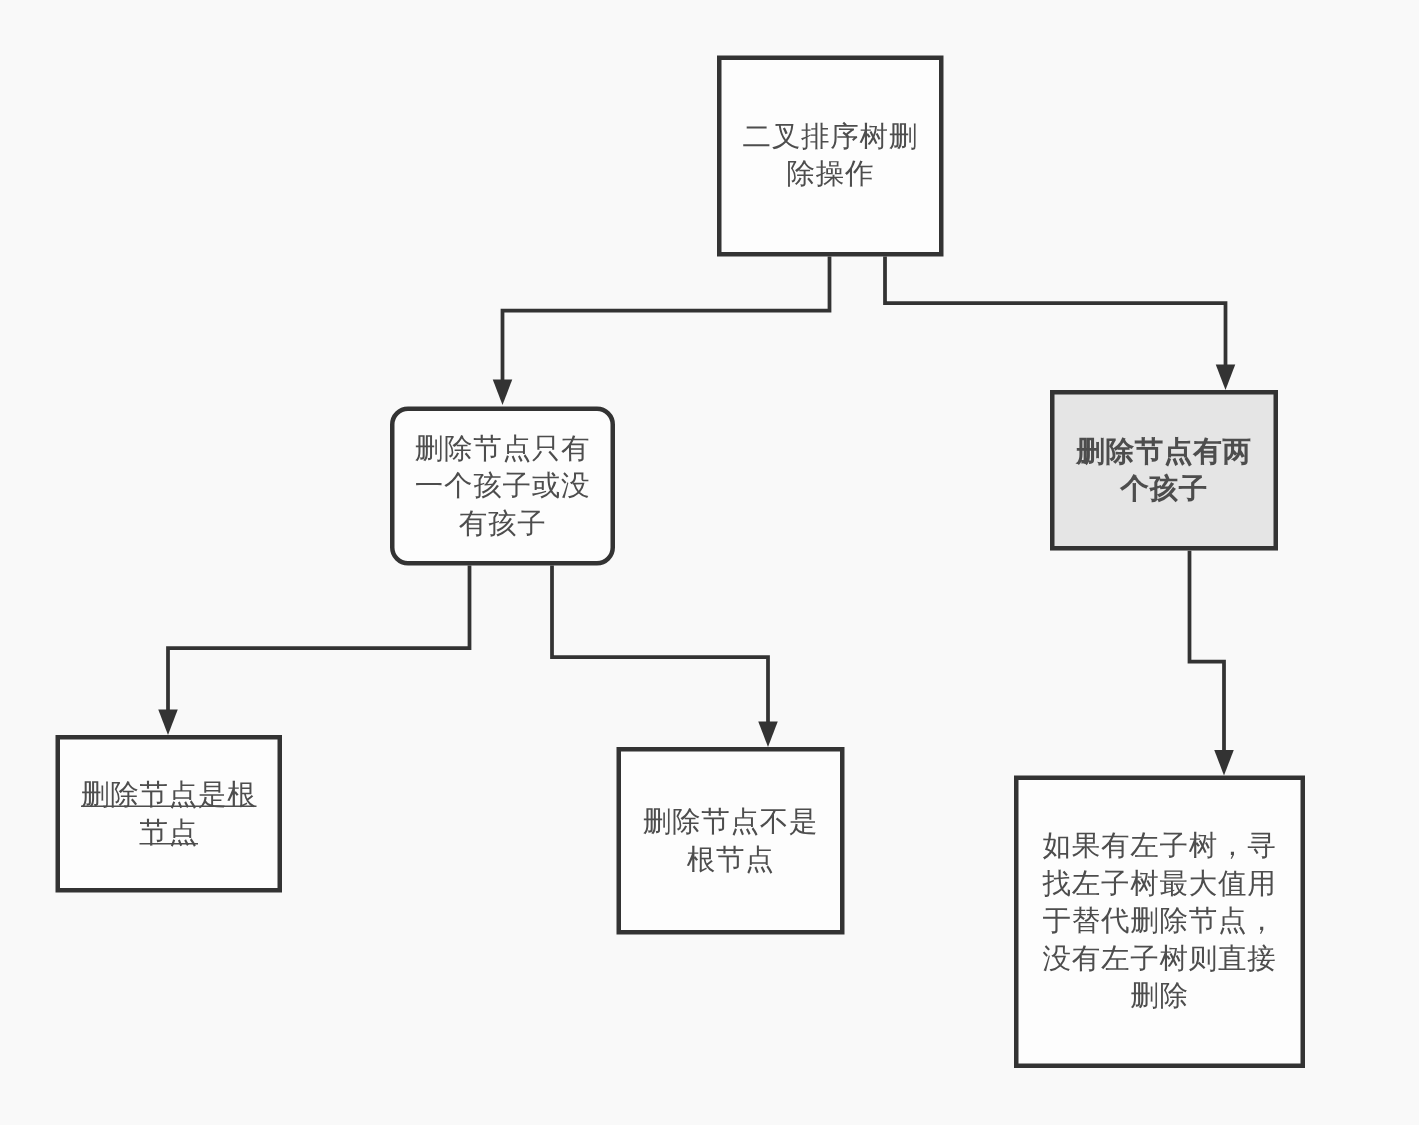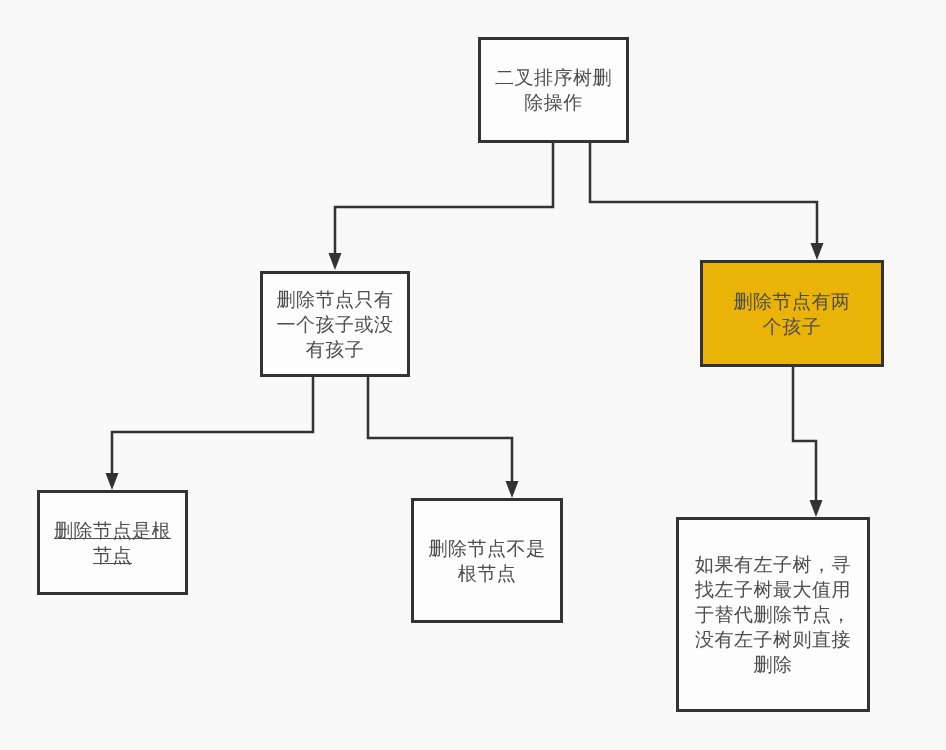--- a/index.html
+++ b/index.html
@@ -51,30 +51,30 @@
       <polyline points="590,143 590,202 817,202 817,245" fill="none" stroke="#333333" stroke-width="2.5"></polyline>
       <polygon points="810.5,243 823.5,243 817,260" fill="#333333"></polygon>
       <polyline points="313,377 313,432 112,432 112,475" fill="none" stroke="#333333" stroke-width="2.5"></polyline>
       <polygon points="105.5,473 118.5,473 112,490" fill="#333333"></polygon>
       <polyline points="368,377 368,438 512,438 512,483" fill="none" stroke="#333333" stroke-width="2.5"></polyline>
       <polygon points="505.5,481 518.5,481 512,498" fill="#333333"></polygon>
       <polyline points="793,367 793,441 816,441 816,502" fill="none" stroke="#333333" stroke-width="2.5"></polyline>
       <polygon points="809.5,500 822.5,500 816,517" fill="#333333"></polygon>
     </svg>
   <div id="nodes-layer">
-      <div class="node" style="left: 478px; top: 37px; width: 151px; height: 106px; background: rgb(253, 253, 253); border-color: rgb(51, 51, 51); border-width: 3px;">
+      <div class="node" style="left: 478px; top: 37px; width: 151px; height: 134px; background: rgb(253, 253, 253); border-color: rgb(51, 51, 51); border-width: 3px;">
         <span class="node-label" style="color: rgb(77, 77, 77);">二叉排序树删
 除操作</span>
       </div>
-      <div class="node" style="left: 260px; top: 271px; width: 150px; height: 106px; background: rgb(253, 253, 253); border-color: rgb(51, 51, 51); border-width: 3px;">
+      <div class="node" style="left: 260px; top: 271px; width: 150px; height: 106px; background: rgb(253, 253, 253); border-color: rgb(51, 51, 51); border-width: 3px; border-radius: 12px;">
         <span class="node-label" style="color: rgb(77, 77, 77);">删除节点只有
 一个孩子或没
 有孩子</span>
       </div>
-      <div class="node" style="left: 700px; top: 260px; width: 184px; height: 107px; background: #eab308; border-color: rgb(51, 51, 51); border-width: 3px;">
+      <div class="node" style="left: 700px; top: 260px; width: 152px; height: 107px; background: #e5e5e5; border-color: rgb(51, 51, 51); border-width: 3px; font-weight: bold;">
         <span class="node-label" style="color: rgb(77, 77, 77);">删除节点有两
 个孩子</span>
       </div>
       <div class="node" style="left: 37px; top: 490px; width: 151px; height: 105px; background: rgb(253, 253, 253); border-color: rgb(51, 51, 51); border-width: 3px;">
         <span class="node-label" style="color: rgb(77, 77, 77); text-decoration: underline;">删除节点是根
 节点</span>
       </div>
       <div class="node" style="left: 411px; top: 498px; width: 152px; height: 125px; background: rgb(253, 253, 253); border-color: rgb(51, 51, 51); border-width: 3px;">
         <span class="node-label" style="color: rgb(77, 77, 77);">删除节点不是
 根节点</span>

